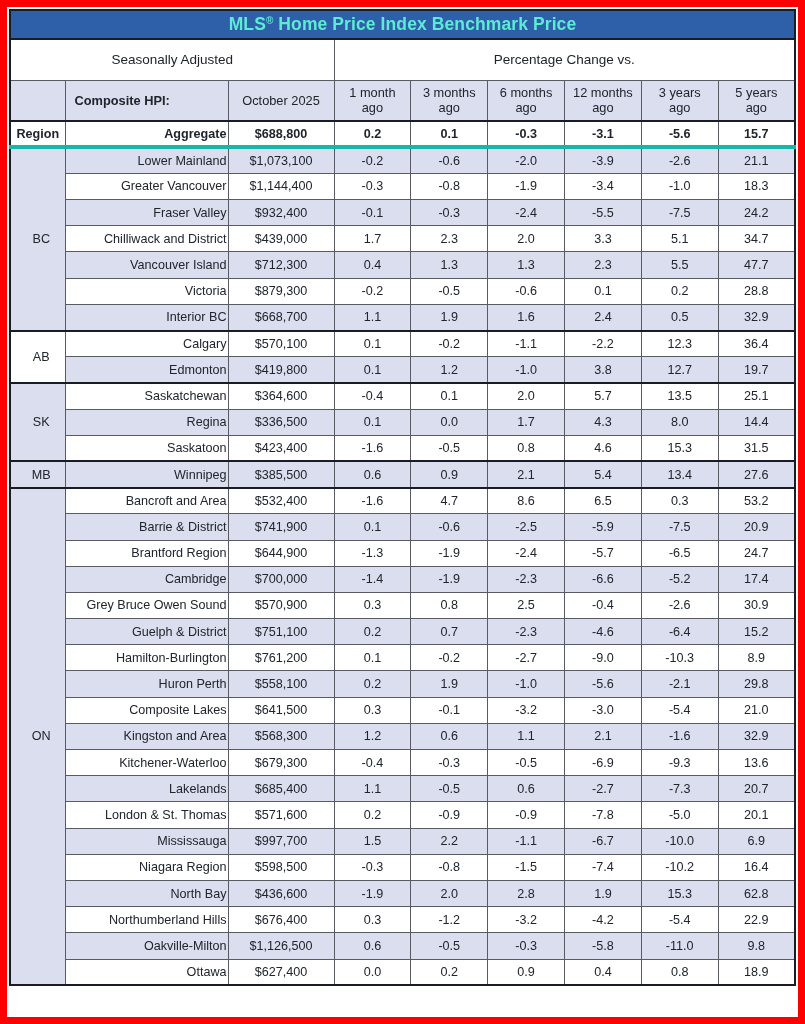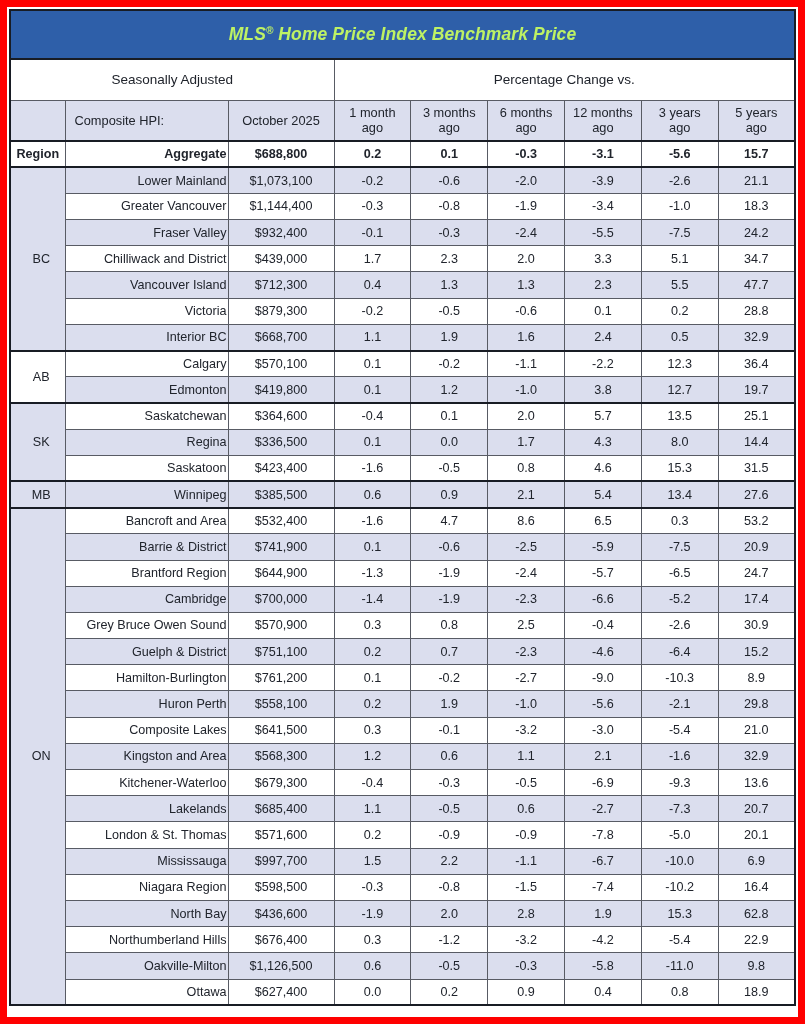--- a/index.html
+++ b/index.html
@@ -1,35 +1,35 @@
 <!DOCTYPE html>
 <html><head>
 <meta charset="utf-8">
 <style>
   html,body{margin:0;padding:0;background:#fff;}
   body{width:805px;height:1024px;font-family:"Liberation Sans",sans-serif;}
   .red-frame{box-sizing:border-box;width:805px;height:1024px;border:7px solid #ff0000;background:#ffffff;padding:2px;}
   table.hpi{width:100%;border-collapse:collapse;table-layout:fixed;border:2px solid #181c24;color:#20242c;}
   th,td{border:1px solid #585b64;box-sizing:border-box;overflow:hidden;}
   
-  th.title-bar{background:#2e5fa9;color:#bef264;font-size:17.5px;font-weight:bold;height:49px;text-align:center;letter-spacing:.1px;border:2px solid #181c24;font-style:italic;}
+  th.title-bar{background:#2e5fa9;color:#5eead4;font-size:17.5px;font-weight:bold;height:29px;text-align:center;letter-spacing:.1px;border:2px solid #181c24;}
   .reg-mark{font-size:10px;position:relative;top:-6px;}
   
   tr.sec-row th{background:#ffffff;font-size:13.5px;font-weight:normal;height:41px;text-align:center;}
   
   tr.colh-row th{background:#dbdeee;font-size:12.8px;font-weight:normal;height:41px;white-space:pre-line;line-height:1.18;border-bottom:2px solid #181c24;}
-  tr.colh-row th.c-name{text-align:left;padding-left:9px;font-weight:normal;}
+  tr.colh-row th.c-name{text-align:left;padding-left:9px;font-weight:bold;}
   
   td{font-size:12.6px;height:26.2px;text-align:center;background:#ffffff;}
   tr.shade td{background:#dbdeee;}
   td.name-cell{text-align:right;padding-left:9px;}
   td.region-head-cell{font-weight:bold;text-align:center;background:#ffffff;}
   td.region-group-cell{text-align:center;padding-left:8px;vertical-align:middle;background:#ffffff;}
   td.region-group-cell.rshade{background:#dbdeee;}
-  tr.aggregate-row td{font-weight:bold;border-top:2px solid #181c24;border-bottom:1px solid #14b8a6;background:#ffffff;}
+  tr.aggregate-row td{font-weight:bold;border-top:2px solid #181c24;border-bottom:4px solid #14b8a6;background:#ffffff;}
   tr.group-start td{border-top:2px solid #181c24;}
 </style>
 </head>
 <body>
 
 <div class="red-frame">
   <table class="hpi">
     <colgroup>
       <col style="width:55px">
         <col style="width:163px">

